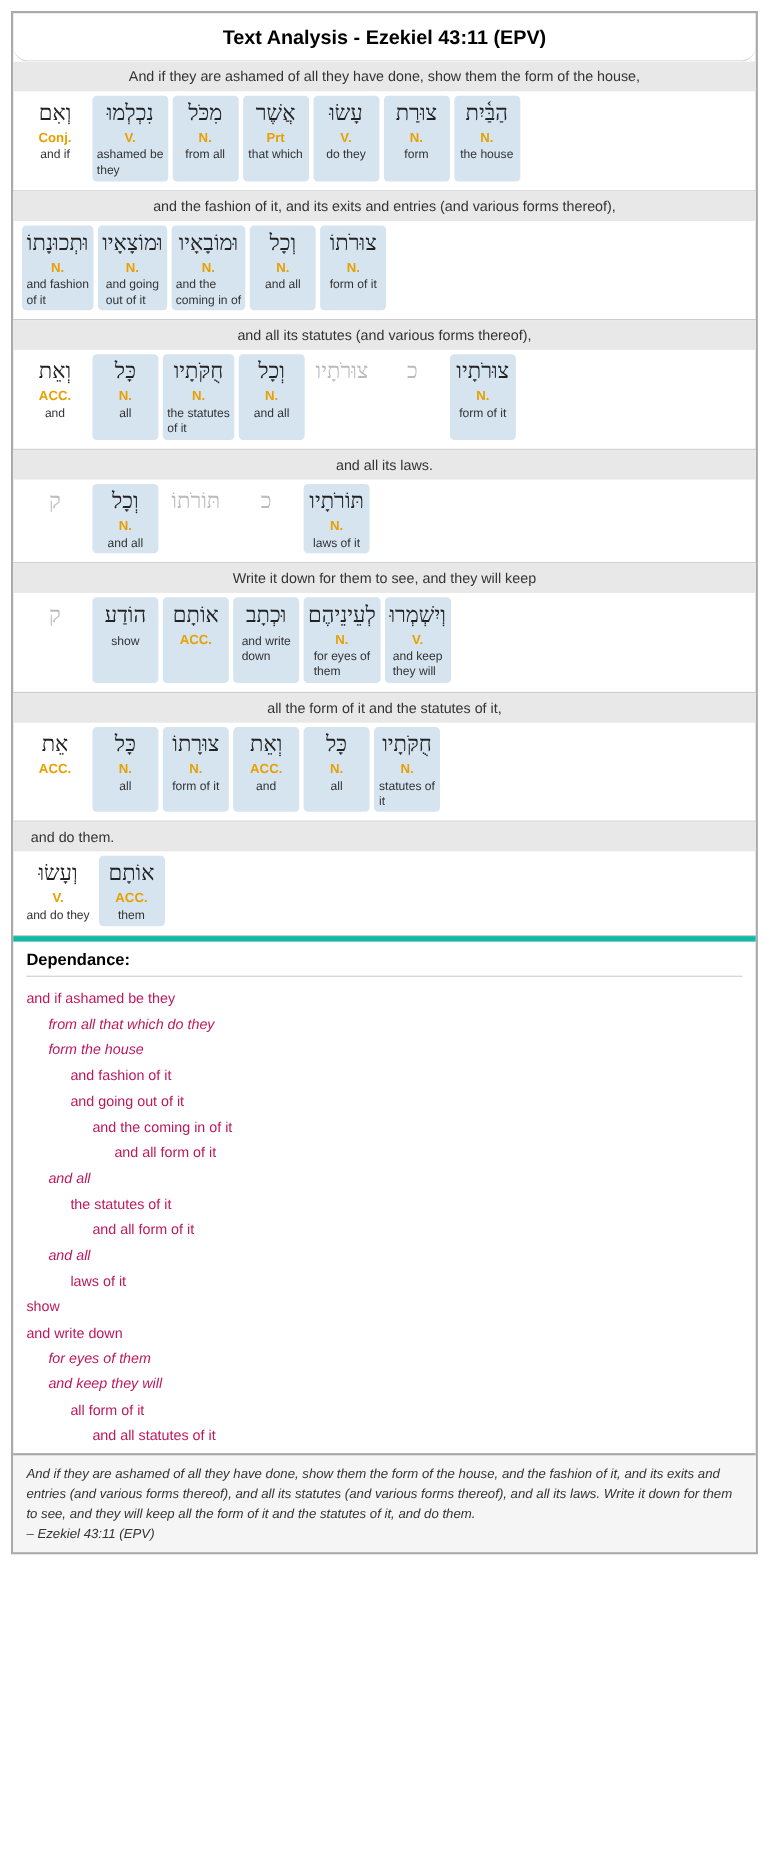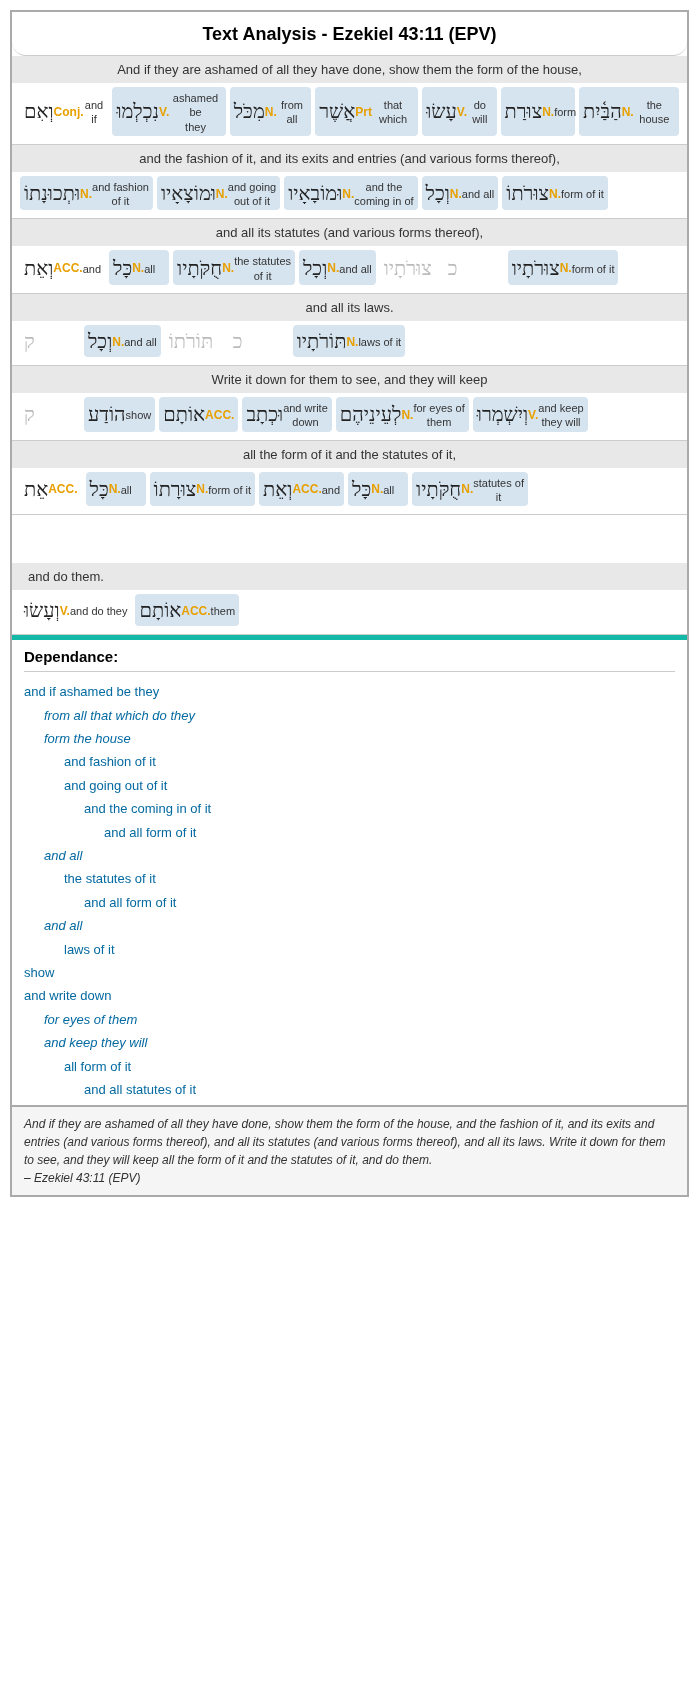--- a/index.html
+++ b/index.html
@@ -35,21 +35,21 @@
     .words-row {
       display: flex;
       flex-direction: row;
       justify-content: flex-end;
       padding: 4px 8px 8px;
       gap: 4px;
       direction: rtl;
     }
     .word-cell {
       display: flex;
-      flex-direction: row;
+      flex-direction: column;
       align-items: center;
       min-width: 60px;
       padding: 2px 4px;
       direction: ltr;
     }
     .word-cell.highlighted {
       background: #d6e4f0;
       border-radius: 4px;
     }
     .hebrew {
@@ -67,37 +67,36 @@
       color: #e8a000;
       font-weight: bold;
       margin-top: 1px;
     }
     .pos-label.acc {
       color: #e8a000;
     }
     .gloss {
       font-size: 11px;
       color: #333;
-      text-align: center;
       margin-top: 2px;
       white-space: pre-line;
       line-height: 1.3;
     }
     .dependance-section {
       padding: 8px 12px 4px;
       border-top: 5px solid #14b8a6;
     }
     .dependance-title {
       font-size: 15px;
       font-weight: bold;
       margin-bottom: 6px;
     }
     .dep-line {
       font-size: 13px;
-      color: #0369a1;
+      color: #be185d;
       line-height: 1.8;
     }
     .footer-section {
       background: #f5f5f5;
       border-top: 2px solid #aaa;
       padding: 8px 12px;
       font-size: 12px;
       font-style: italic;
       color: #333;
       line-height: 1.5;
@@ -130,21 +129,21 @@
         <span class="gloss">the house</span>
       </div>
       <div class="word-cell highlighted">
         <span class="hebrew">צוּרַת</span>
         <span class="pos-label">N.</span>
         <span class="gloss">form</span>
       </div>
       <div class="word-cell highlighted">
         <span class="hebrew">עָשׂוּ</span>
         <span class="pos-label">V.</span>
-        <span class="gloss">do will</span>
+        <span class="gloss">do they</span>
       </div>
       <div class="word-cell highlighted">
         <span class="hebrew">אֲשֶׁר</span>
         <span class="pos-label">Prt</span>
         <span class="gloss">that which</span>
       </div>
       <div class="word-cell highlighted">
         <span class="hebrew">מִכֹּל</span>
         <span class="pos-label">N.</span>
         <span class="gloss">from all</span>
@@ -350,21 +349,21 @@
       </div>
       <div class="word-cell">
         <span class="hebrew">אֵת</span>
         <span class="pos-label acc">ACC.</span>
         <span class="gloss"></span>
       </div>
     </div>
   </div>
 
   <div class="clause-section">
-    <div class="clause-label" style="text-align:left; padding-left:16px;margin-top:48px;">
+    <div class="clause-label" style="text-align:left; padding-left:16px;">
       and do them.
     </div>
     <div class="words-row">
       <div class="word-cell highlighted">
         <span class="hebrew">אוֹתָם</span>
         <span class="pos-label acc">ACC.</span>
         <span class="gloss">them</span>
       </div>
       <div class="word-cell">
         <span class="hebrew">וְעָשׂוּ</span>

